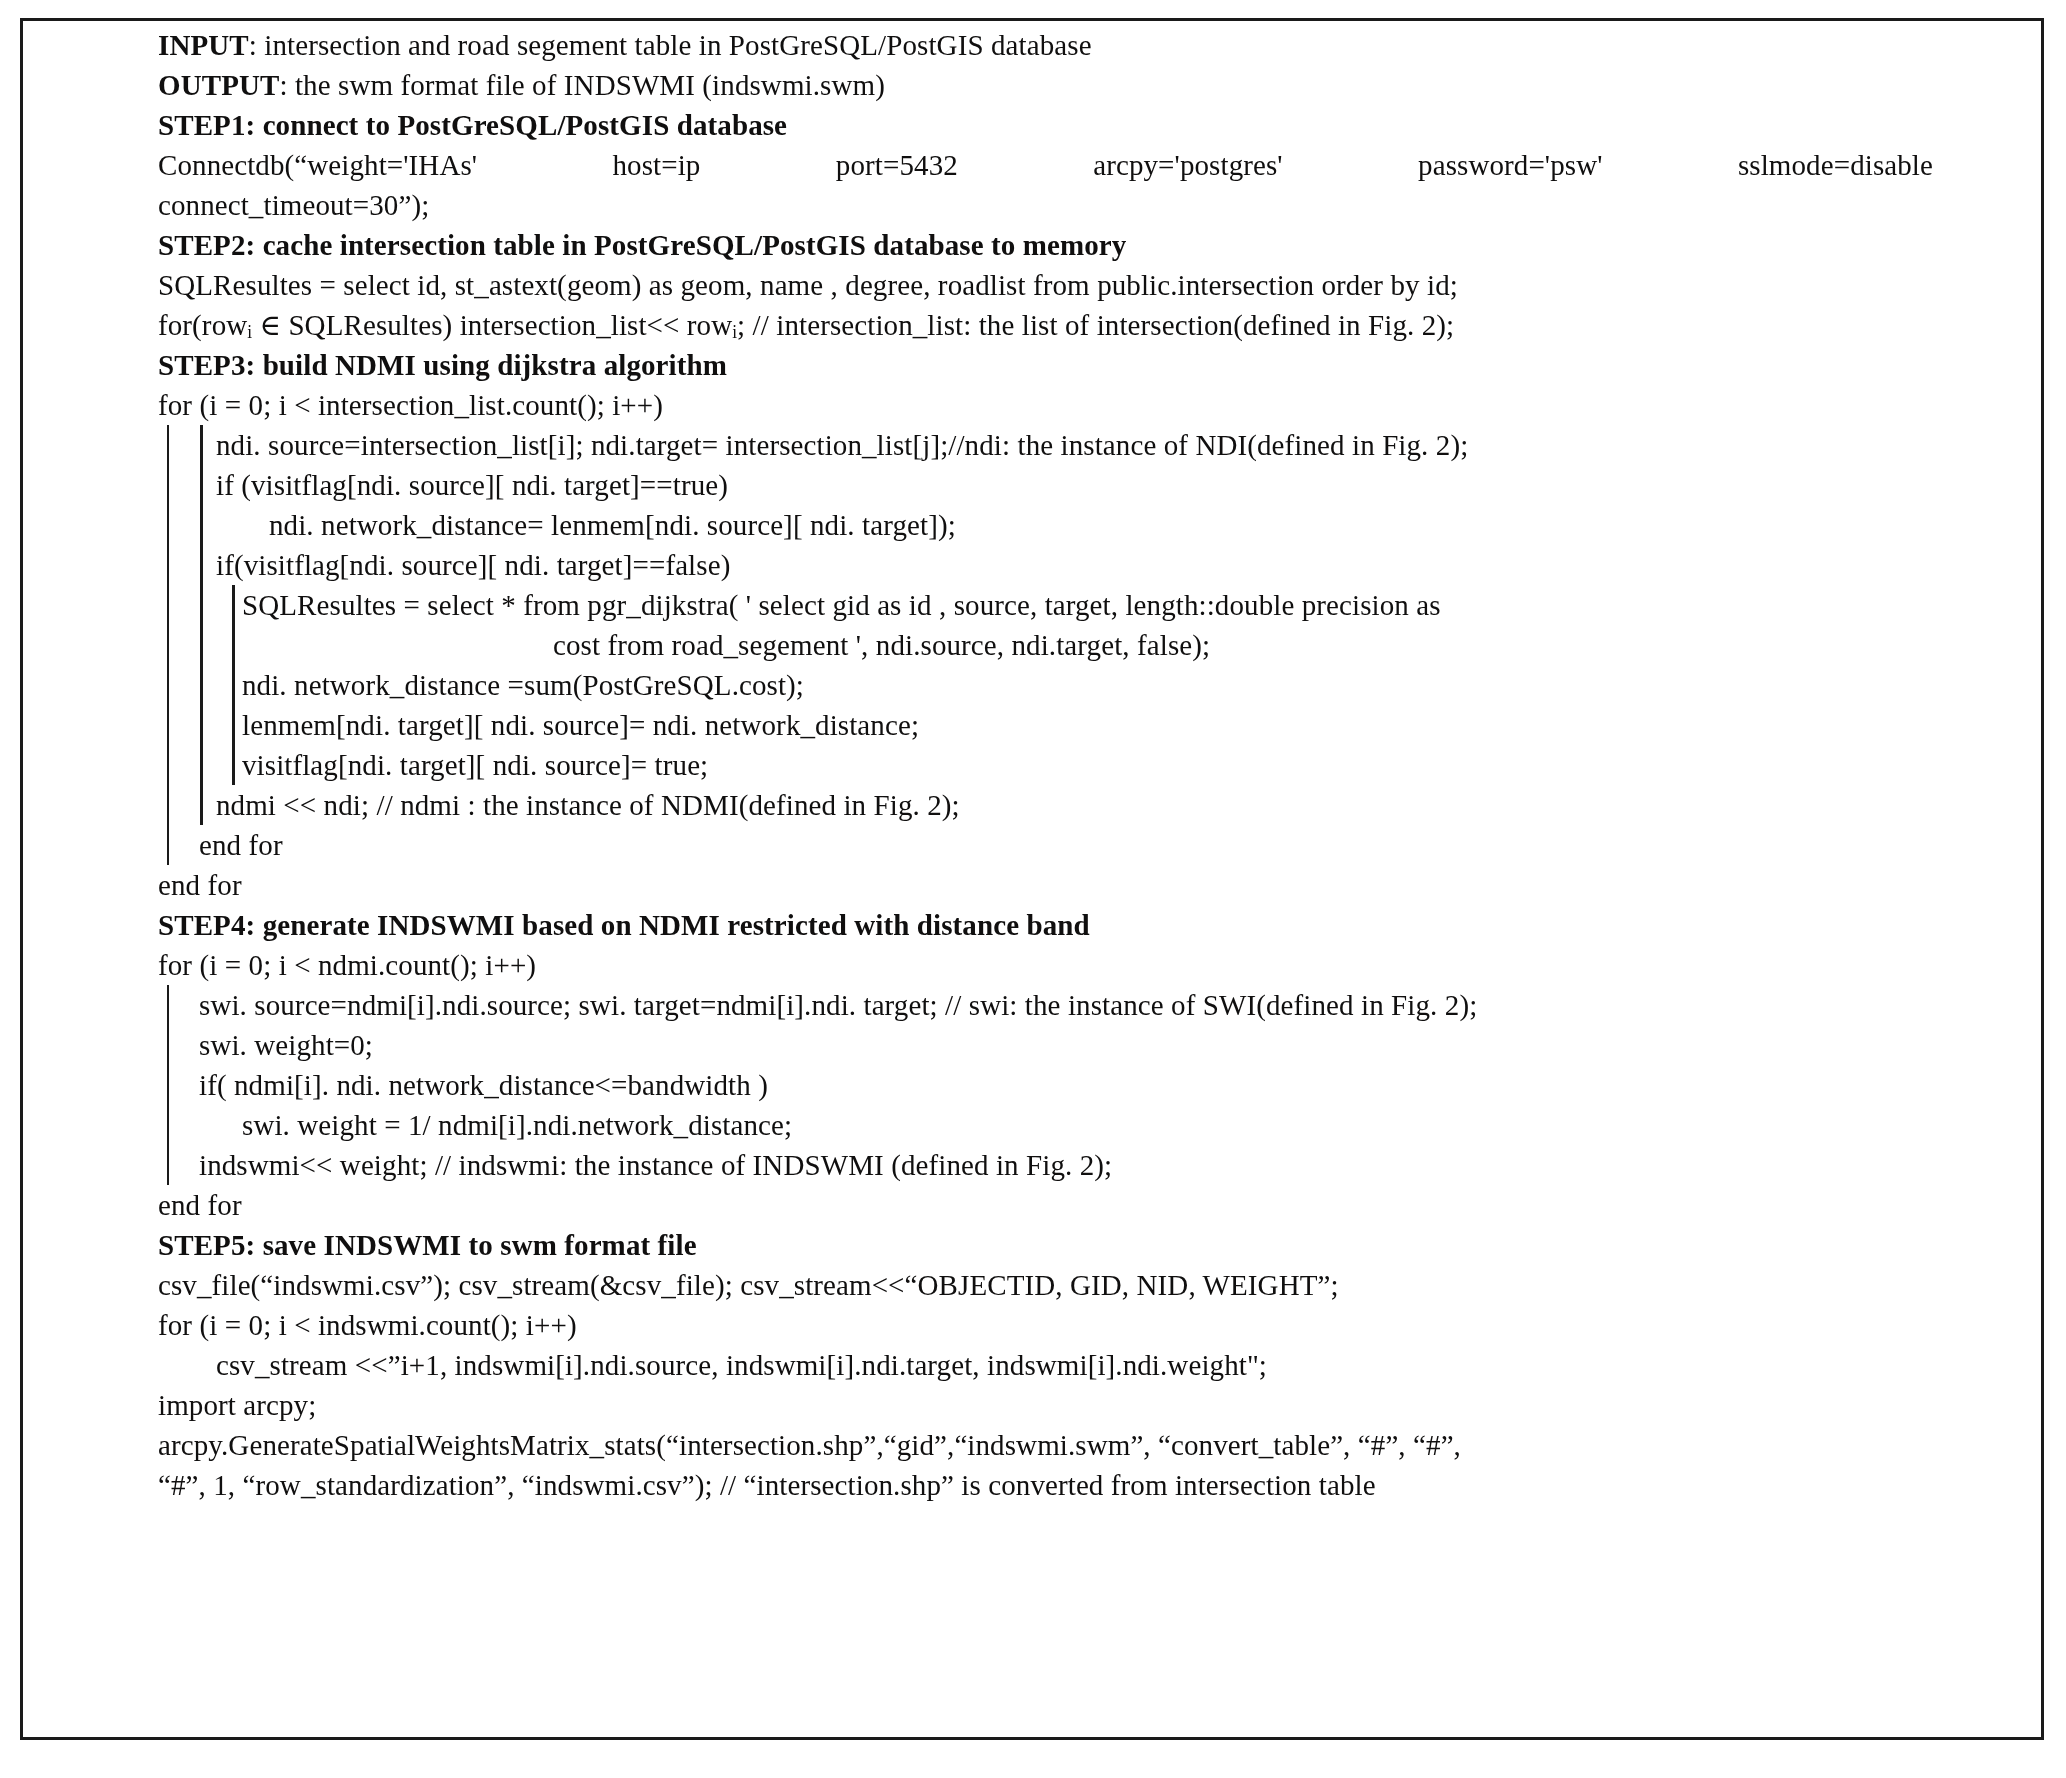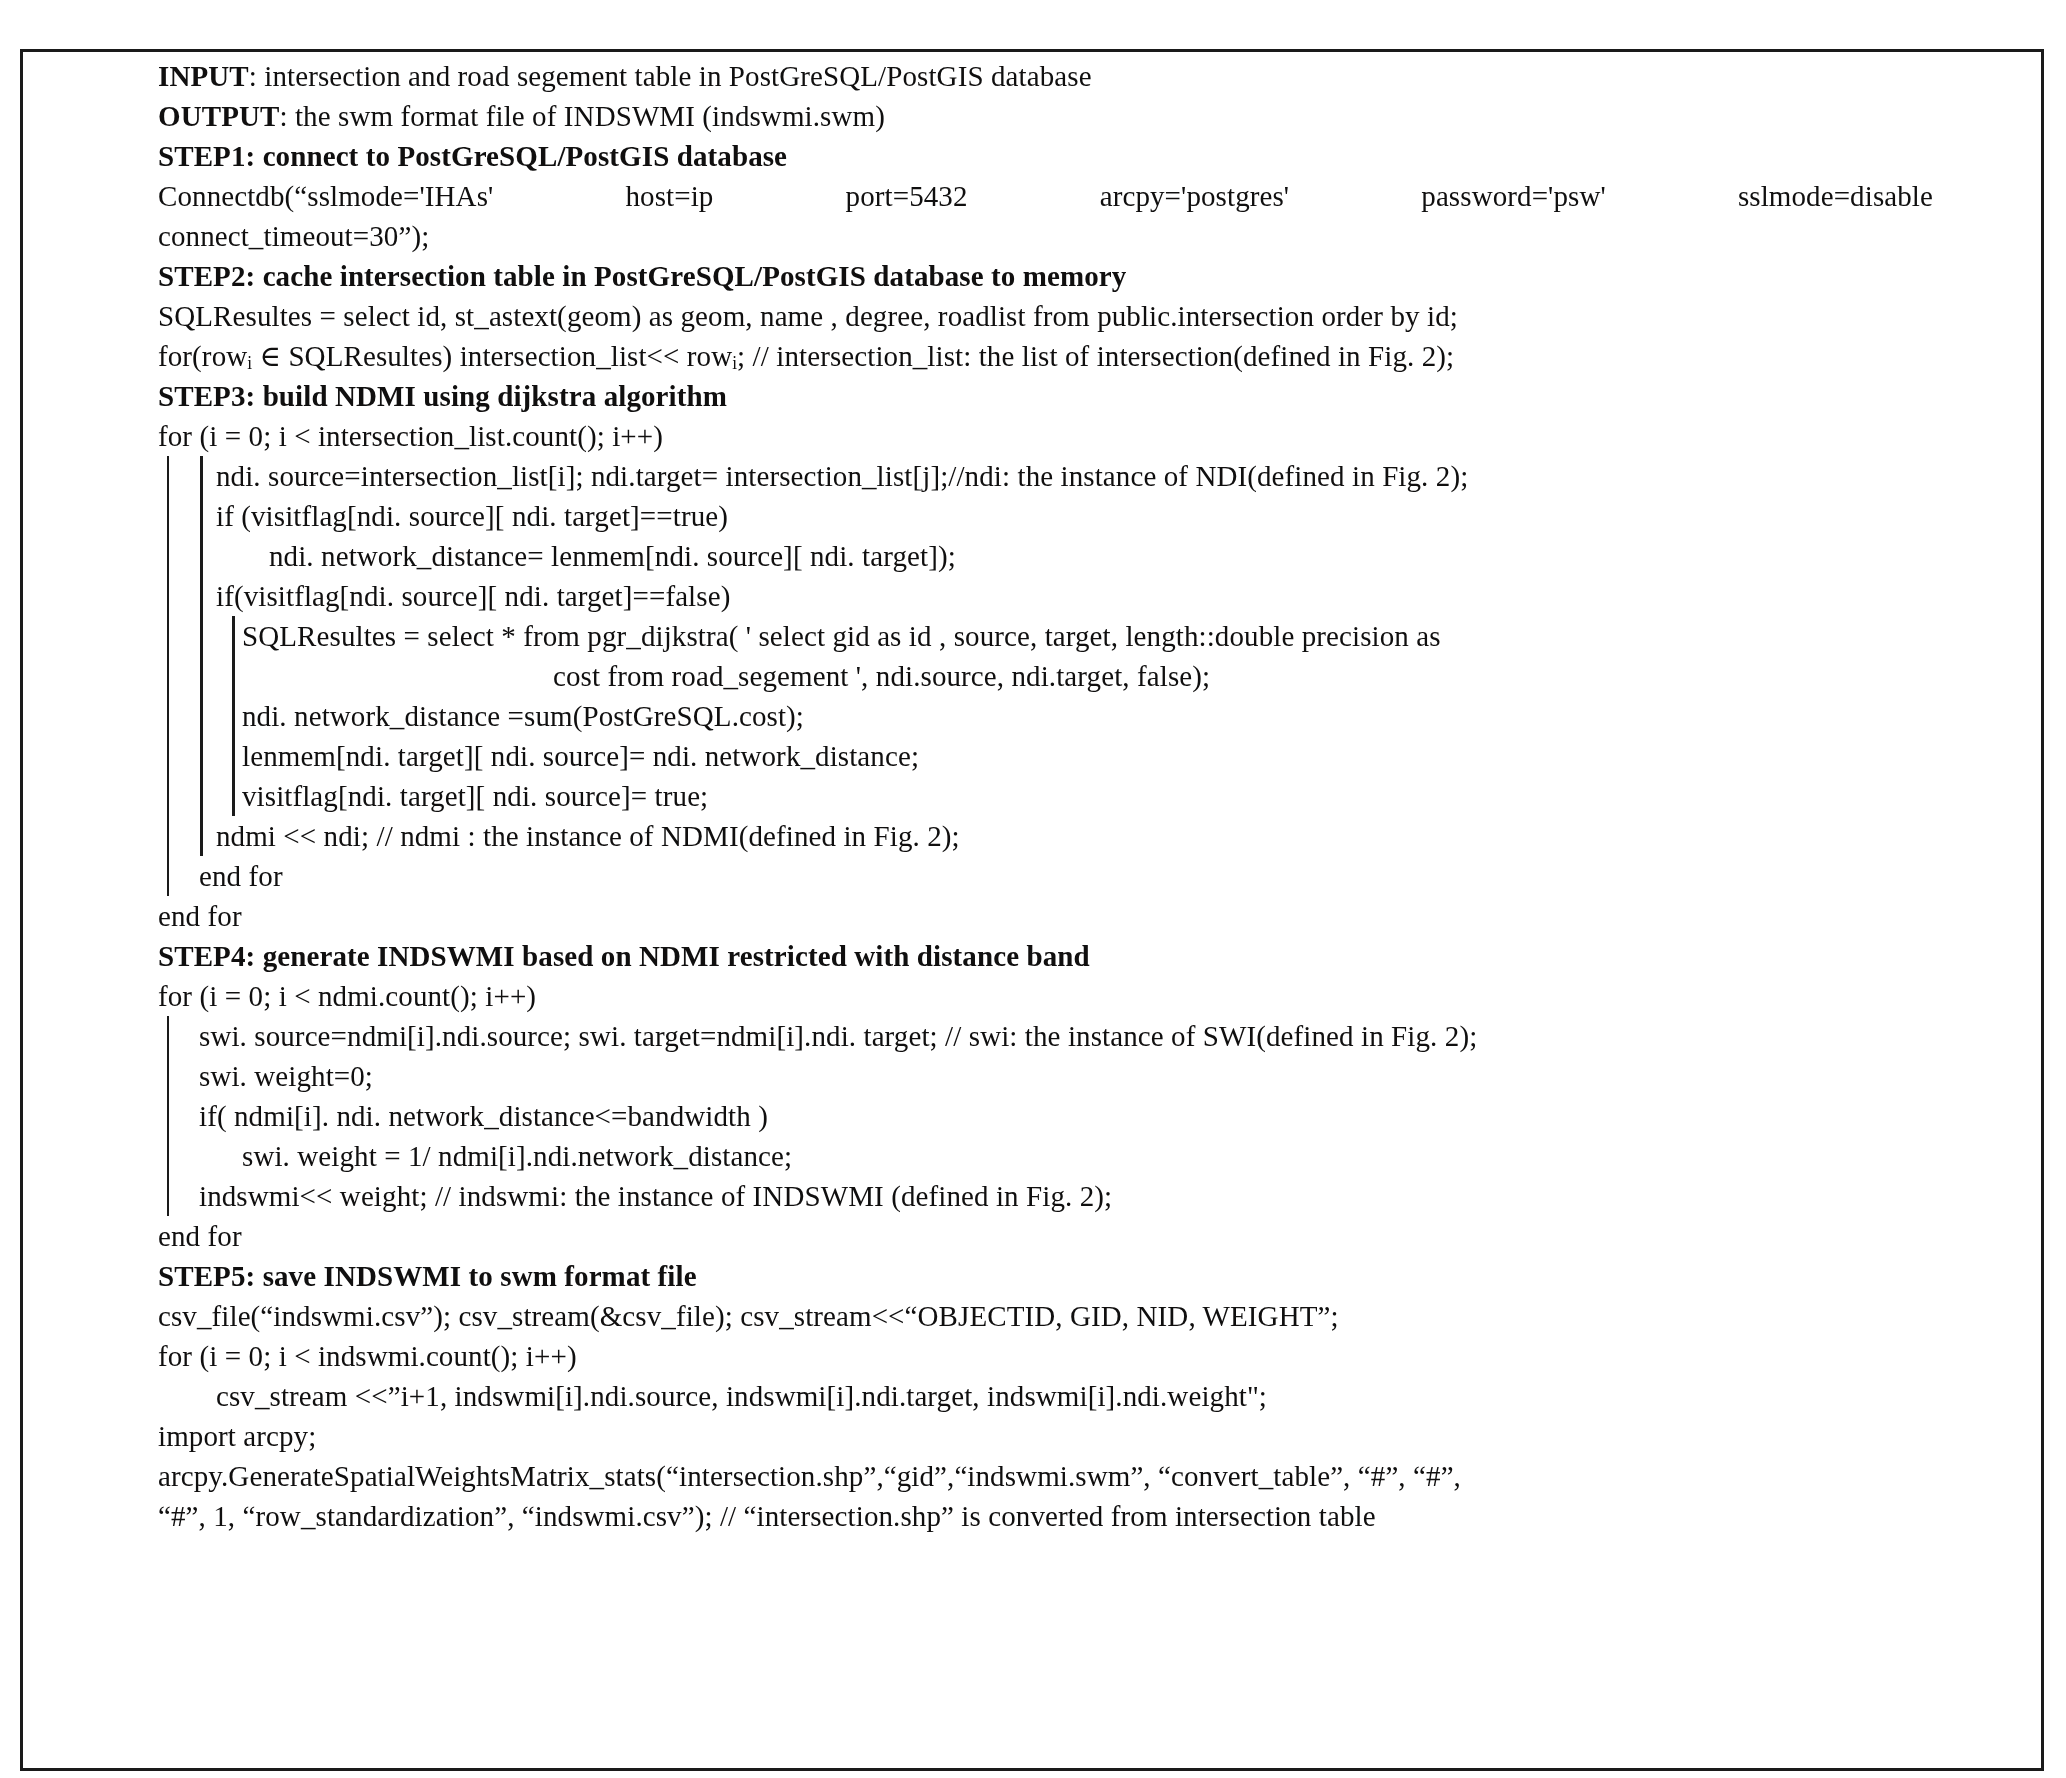--- a/index.html
+++ b/index.html
@@ -16,21 +16,20 @@
 
   #algorithm-box {
     position: absolute;
     left: 20px;
     top: 18.4px;
     width: 2024px;
     height: 1722px;
     border: 3.3px solid #1a1a1a;
     box-sizing: border-box;
     background: #ffffff;
-    margin-top: 31px;
   }
 
   #code-area {
     position: absolute;
     left: 135px;
     top: 4px;
     right: 5.3px;
     font-size: 29px;
     line-height: 40px;
     color: #100f0f;
@@ -80,21 +79,21 @@
 <body>
 
 <div id="algorithm-box">
   <div id="code-area">
 
     <div class="line i0"><span class="bold">INPUT</span><span>: intersection and road segement table  in PostGreSQL/PostGIS database</span></div>
 
     <div class="line i0"><span class="bold">OUTPUT</span><span>: the swm format file of INDSWMI (indswmi.swm)</span></div>
 
     <div class="line i0 bold">STEP1: connect to PostGreSQL/PostGIS database</div>
-    <div class="justified"><span>Connectdb(“sslmode='IHAs'</span> <span>host=ip</span> <span>port=5432</span> <span>arcpy='postgres'</span> <span>password='psw'</span> <span>sslmode=disable</span></div>
+    <div class="justified"><span>Connectdb(“weight='IHAs'</span> <span>host=ip</span> <span>port=5432</span> <span>arcpy='postgres'</span> <span>password='psw'</span> <span>sslmode=disable</span></div>
     <div class="line i0">connect_timeout=30”);</div>
 
     <div class="line i0 bold">STEP2: cache intersection table in PostGreSQL/PostGIS database to memory</div>
     <div class="line i0">SQLResultes = select  id, st_astext(geom) as geom, name , degree, roadlist from public.intersection order by id;</div>
     <div class="line i0">for(rowᵢ ∈ SQLResultes)  intersection_list&lt;&lt; rowᵢ; // intersection_list: the list of intersection(defined in Fig. 2);</div>
 
     <div class="line i0 bold">STEP3: build NDMI using dijkstra algorithm</div>
     <div class="line i0">for (i = 0; i &lt; intersection_list.count(); i++)</div>
 
     <div class="block">

